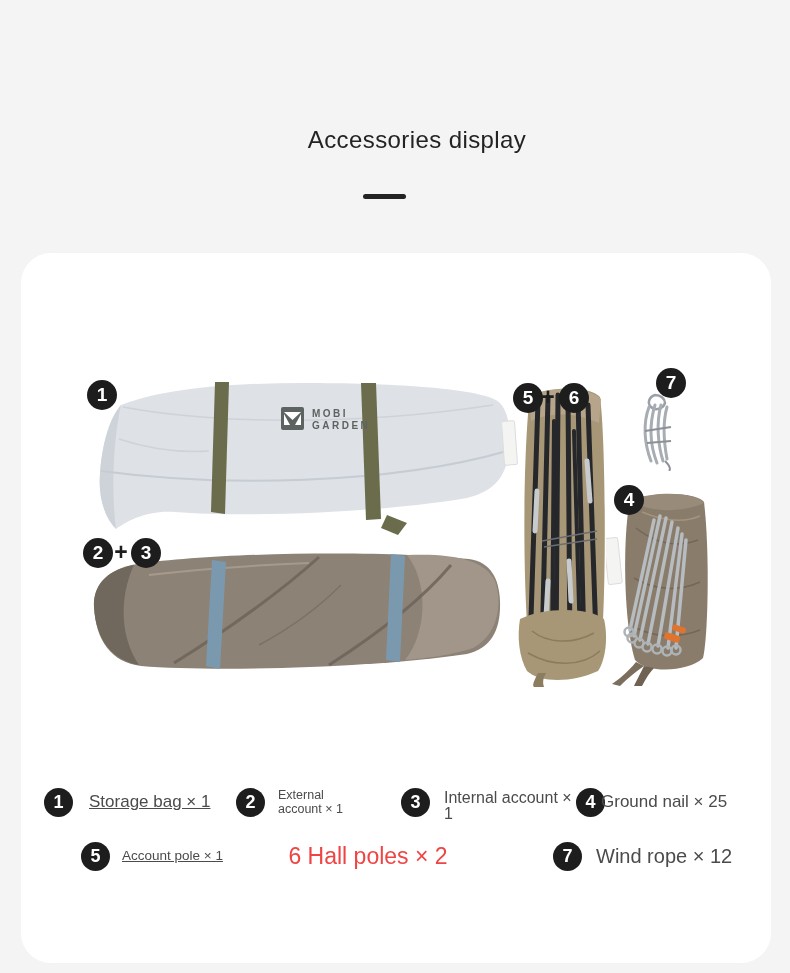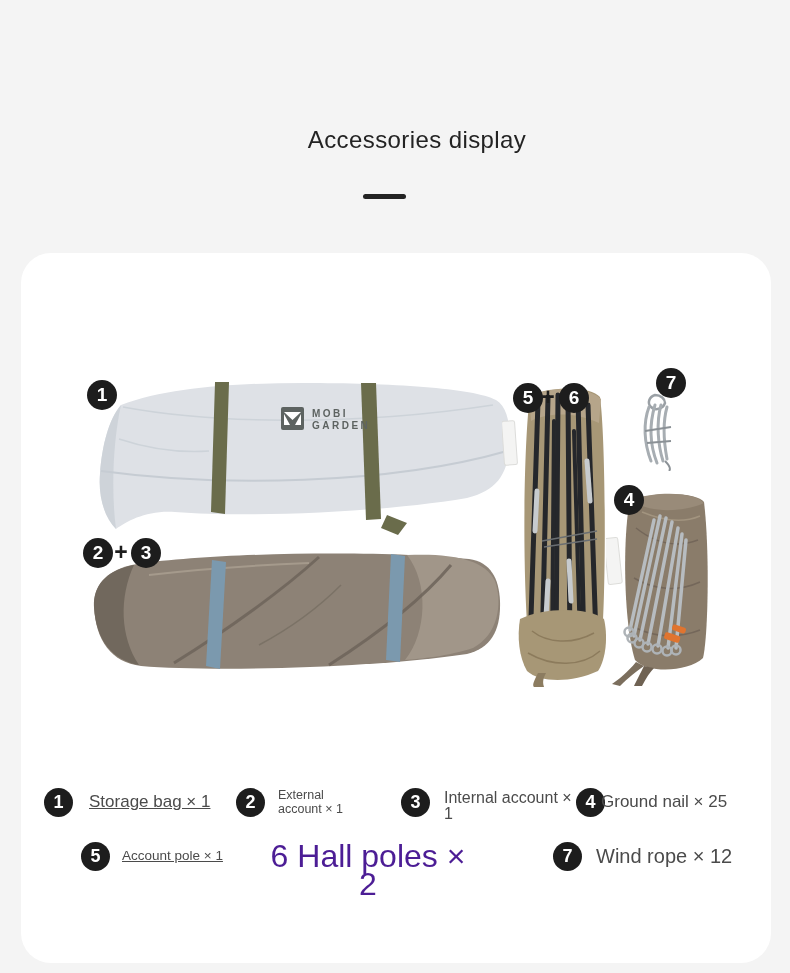--- a/index.html
+++ b/index.html
@@ -15,21 +15,21 @@
   .plus{position:absolute;width:20px;text-align:center;font-size:23px;font-weight:700;color:#1d1d1d;line-height:26px;}
   .lbadge{position:absolute;width:29px;height:29px;border-radius:50%;background:#1d1d1d;color:#ffffff;
           display:flex;align-items:center;justify-content:center;font-size:18px;font-weight:700;}
   .llabel{position:absolute;color:#4b4b4b;white-space:pre-line;}
   .lbl-lg{font-size:17px;line-height:21px;}
   .lbl-sm{font-size:12.5px;line-height:13.5px;}
   .lbl-xs{font-size:16px;line-height:16px;}
   .lbl-md{font-size:13.5px;line-height:16px;text-decoration:underline;}
   .lbl-md2{font-size:20px;line-height:18px;}
   .hall{position:absolute;left:242px;top:589px;width:210px;text-align:center;
-        font-size:32px;line-height:28px;color:#4c1d95;}
+        font-size:23px;line-height:28px;color:#ef4444;}
 </style>
 </head>
 <body>
 
 <div class="page">
 
   <h1 class="title">Accessories display</h1>
   <div class="divider"></div>
 
   <div class="card">

